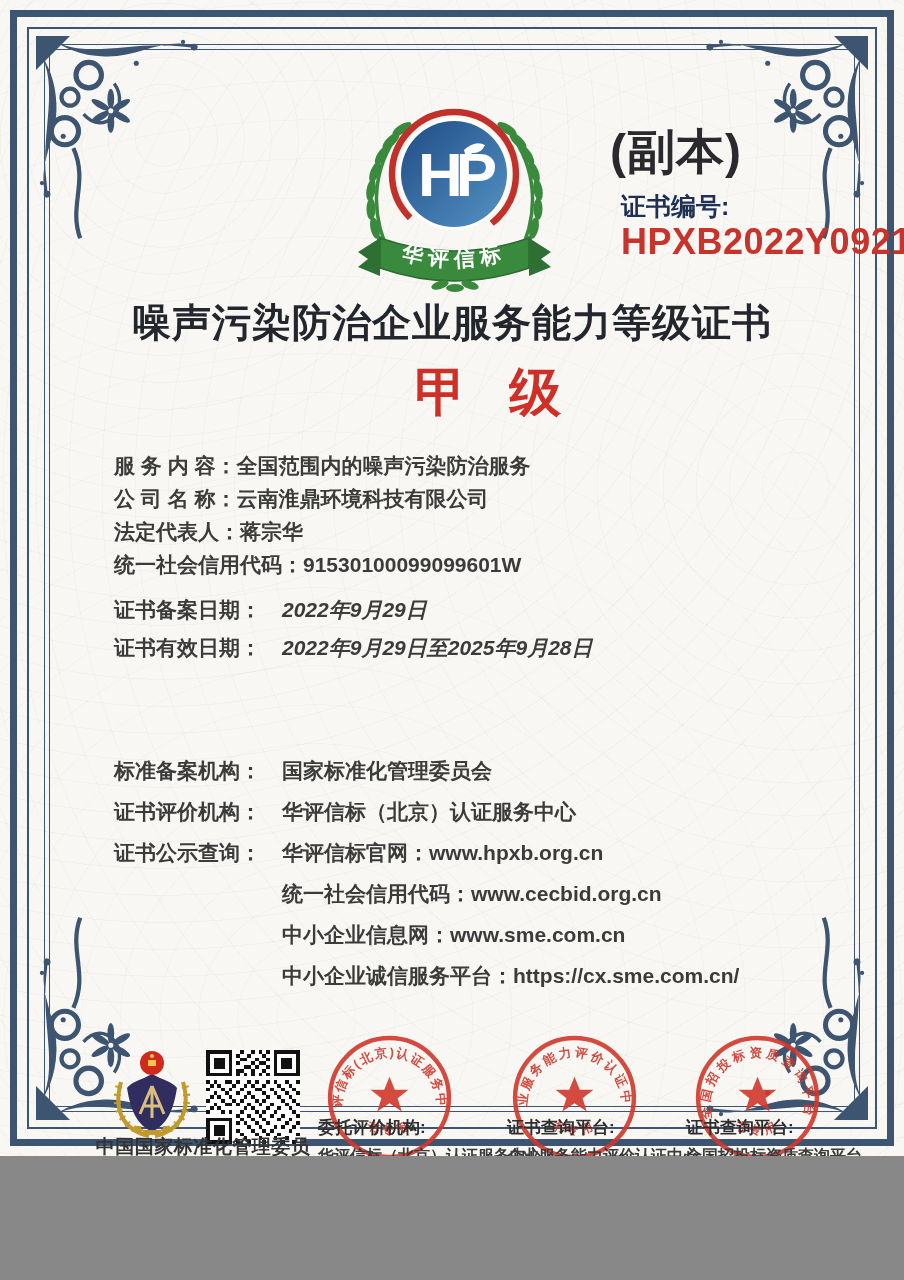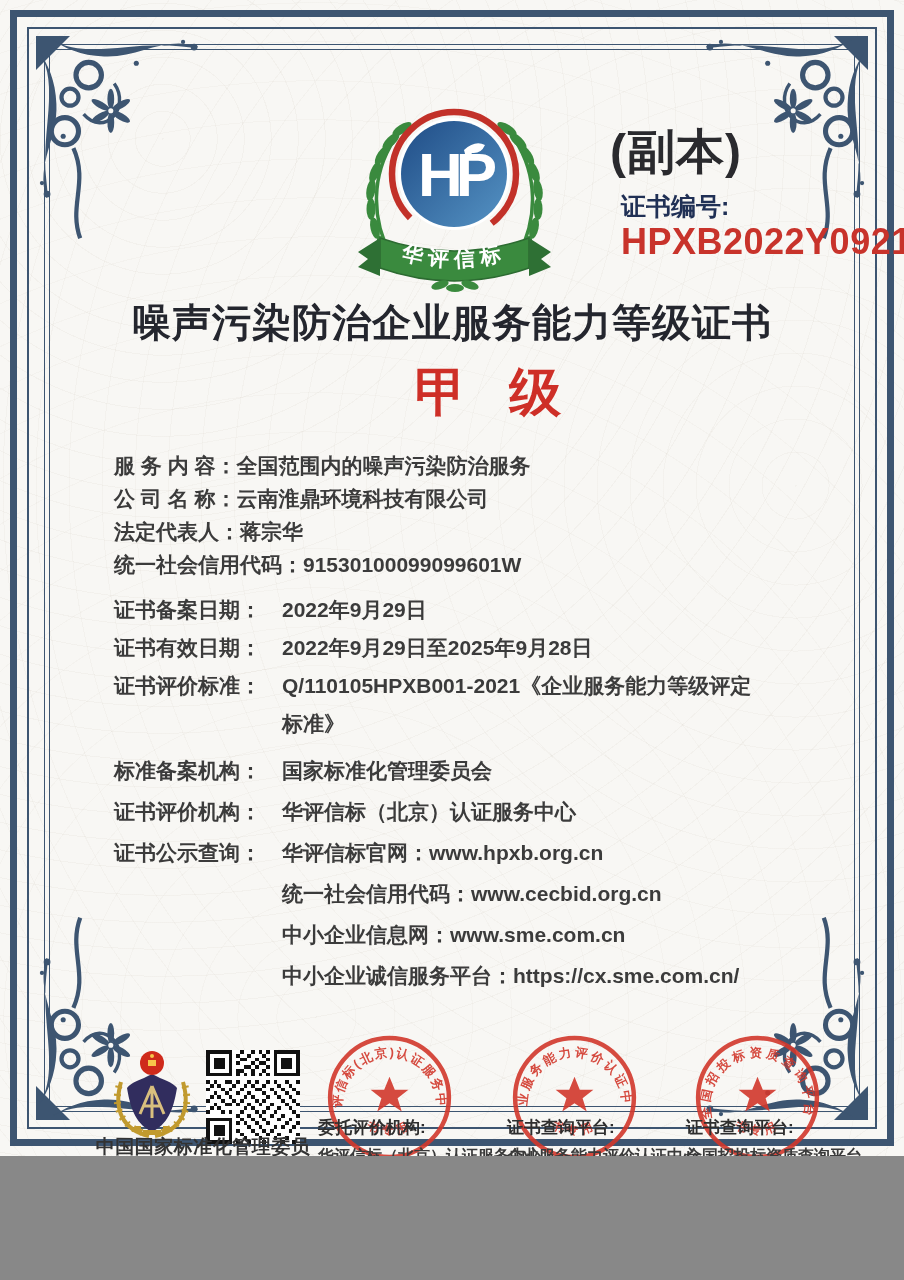--- a/index.html
+++ b/index.html
@@ -33,21 +33,21 @@
   .grade{position:absolute;left:0;top:358px;width:100%;text-align:center;
     font-size:52px;font-weight:900;color:#ce2f27;letter-spacing:14px;text-indent:14px;padding-left:36px;}
 
   .block{position:absolute;left:114px;color:#3b3b3b;font-weight:700;font-size:21px;}
   .block .row{display:flex;align-items:flex-start;}
   .info-block{top:449px;}
   .info-block .row{line-height:33px;}
   .date-block{top:591px;}
   .date-block .row{line-height:38px;}
   .date-block .lab{flex:0 0 168px;white-space:nowrap;}
-  .date-block .val{max-width:488px;}
+  .date-block .val{max-width:488px;font-style:italic;}
   .agency-block{top:750px;}
   .agency-block .row{line-height:41px;}
   .agency-block .lab{flex:0 0 168px;white-space:nowrap;}
   .lab{white-space:nowrap;}
 
   .sac-emblem{position:absolute;left:106px;top:1046px;width:92px;height:95px;}
   .qr{position:absolute;left:206px;top:1050px;width:94px;height:94px;}
   .sac-caption{position:absolute;left:90px;top:1134px;width:226px;text-align:center;
     font-size:19px;color:#333;font-weight:600;letter-spacing:.5px;}
 
@@ -191,24 +191,20 @@
 
   <div class="block date-block">
     <div class="row">
         <span class="lab">证书备案日期：</span>
         <span class="val">2022年9月29日</span>
       </div>
     <div class="row">
         <span class="lab">证书有效日期：</span>
         <span class="val">2022年9月29日至2025年9月28日</span>
       </div>
-    <div class="row">
-        <span class="lab">证书评价标准：</span>
-        <span class="val">Q/110105HPXB001-2021《企业服务能力等级评定标准》</span>
-      </div>
   </div>
 
   <div class="block agency-block">
     <div class="row">
         <span class="lab">标准备案机构：</span>
         <span class="val">国家标准化管理委员会</span>
       </div>
     <div class="row">
         <span class="lab">证书评价机构：</span>
         <span class="val">华评信标（北京）认证服务中心</span>

